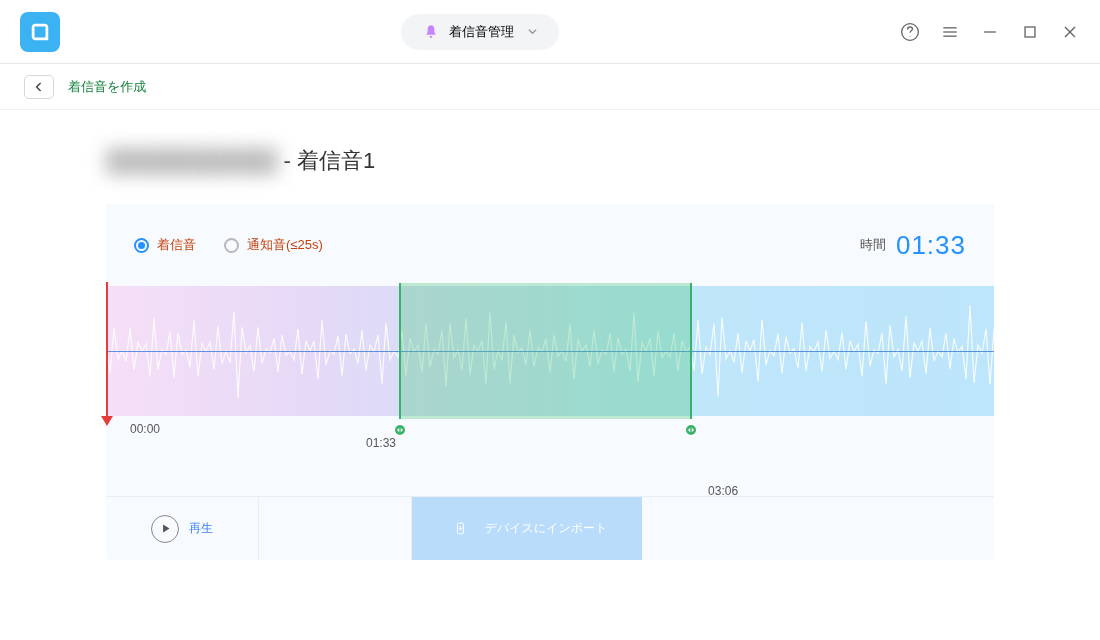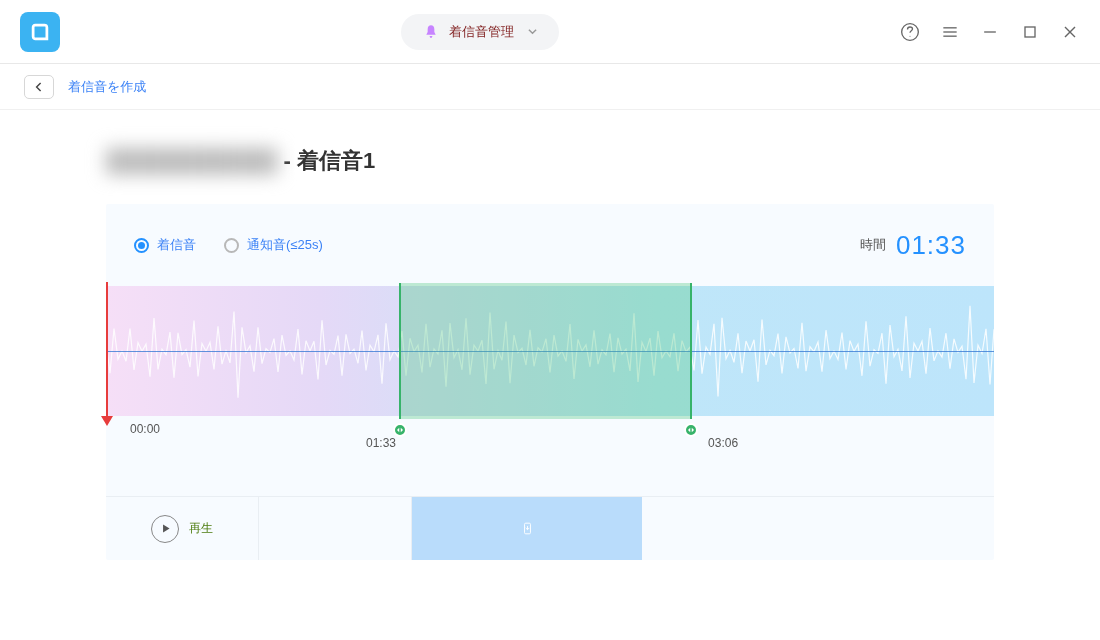--- a/index.html
+++ b/index.html
@@ -4,45 +4,45 @@
   <style>
     * { margin: 0; padding: 0; box-sizing: border-box; font-family: -apple-system, "Segoe UI", Arial, sans-serif; }
     body { width: 1100px; height: 640px; background: #fff; overflow: hidden; }
 
     
     .titlebar { height: 64px; display: flex; align-items: center; border-bottom: 1px solid #e8e8e8; padding: 0 20px; }
     .logo { width: 40px; height: 40px; border-radius: 8px; background: #3bb3f2; display: flex; align-items: center; justify-content: center; }
     .logo svg { width: 22px; height: 22px; }
     .title-pill { margin: 0 auto; background: #f3f4f6; border-radius: 999px; height: 36px; padding: 0 22px; display: flex; align-items: center; gap: 10px; }
     .bell-icon { width: 16px; height: 16px; fill: #c784ff; }
-    .title-pill-label { font-size: 13px; color: #7f1d1d; }
+    .title-pill-label { font-size: 13px; color: #000000; }
     .chevron-down-sm { width: 9px; height: 9px; stroke: #999; stroke-width: 1.6; fill: none; margin-left: 4px; }
     .win-controls { display: flex; align-items: center; gap: 20px; }
     .win-controls .ico { width: 20px; height: 20px; stroke: #666; stroke-width: 1.6; fill: none; display: flex; align-items: center; justify-content: center; cursor: pointer; }
     .help-circle { width: 22px; height: 22px; }
 
     
     .subheader { height: 46px; display: flex; align-items: center; gap: 14px; padding: 0 24px; border-bottom: 1px solid #f0f0f0; }
     .back-btn { width: 30px; height: 24px; border: 1px solid #d7d7d7; border-radius: 5px; display: flex; align-items: center; justify-content: center; cursor: pointer; }
     .back-btn svg { width: 8px; height: 10px; stroke: #444; stroke-width: 1.8; fill: none; }
-    .subheader-title { font-size: 13px; color: #3b82f6; }
+    .subheader-title { font-size: 13px; color: #15803d; }
 
     
     .content { padding: 36px 106px 0 106px; }
     .track-row { display: flex; align-items: center; }
-    .track-name { font-size: 22px; color: #333; font-weight: 700; flex: 1; }
+    .track-name { font-size: 22px; color: #333; font-weight: 400; flex: 1; }
     .track-blur { filter: blur(9px); color: #bbb; -webkit-filter: blur(9px); }
     .select-song-btn { border: 1px solid #d0d0d0; background: #fff; border-radius: 4px; height: 30px; padding: 0 30px 0 16px; font-size: 12px; color: #444; cursor: pointer; position: relative; }
     .select-song-btn svg { position: absolute; right: 10px; top: 12px; width: 8px; height: 8px; stroke: #777; stroke-width: 1.6; fill: none; }
 
     
     .panel { margin-top: 28px; background: #f7fbff; border-radius: 2px; }
     .panel-top { height: 82px; display: flex; align-items: center; padding: 0 28px; }
     .radios { display: flex; gap: 28px; }
-    .radio-item { display: flex; align-items: center; gap: 8px; font-size: 13px; color: #3b82f6; cursor: pointer; }
+    .radio-item { display: flex; align-items: center; gap: 8px; font-size: 13px; color: #c2410c; cursor: pointer; }
     .radio-circle { width: 15px; height: 15px; border-radius: 50%; border: 2px solid #b8b8b8; position: relative; }
     .radio-circle.checked { border-color: #2491ff; }
     .radio-circle.checked::after { content: ""; position: absolute; inset: 2px; border-radius: 50%; background: #2491ff; }
     .spacer { flex: 1; }
     .time-label { font-size: 13px; color: #555; margin-right: 10px; }
     .time-value { font-size: 26px; color: #2491ff; font-weight: 400; letter-spacing: 1px; }
 
     
     .wave-wrap { position: relative; height: 188px; }
     .wave-track { position: absolute; left: 0; right: 0; top: 0; height: 130px; background: linear-gradient(90deg, #f6dff7 0%, #e5d9f7 24%, #bfe6f9 62%, #bde5fb 100%); z-index: 1; }
@@ -57,21 +57,21 @@
     .playhead { position: absolute; left: 0; top: -4px; width: 2px; height: 134px; background: #e73c3c; z-index: 5; }
     .playhead::after { content: ""; position: absolute; bottom: -10px; left: -5px; width: 0; height: 0; border-left: 6px solid transparent; border-right: 6px solid transparent; border-top: 10px solid #e73c3c; }
     .tick { position: absolute; top: 138px; font-size: 12px; color: #555; z-index: 6; }
     .tick-start { left: 24px; top: 136px; }
     .tick-a { transform: translateX(-110%); top: 150px; }
     .tick-b { transform: translateX(16px); top: 150px; }
     .hint { position: absolute; left: 0; right: 0; top: 175px; text-align: center; font-size: 12px; color: #8a8a8a; }
 
     
     .actions { display: grid; grid-template-columns: 1fr 1fr 1.5fr 1.3fr 1fr; border-top: 1px solid #e9eef3; height: 64px; margin-top: 22px; }
-    .action-cell { display: flex; align-items: center; justify-content: center; gap: 10px; font-size: 12px; color: #4d7c0f; border-right: 1px solid #e9eef3; cursor: pointer; }
+    .action-cell { display: flex; align-items: center; justify-content: center; gap: 10px; font-size: 12px; color: #3b82f6; border-right: 1px solid #e9eef3; cursor: pointer; }
     .action-cell:last-child { border-right: none; }
     .action-cell.blank { cursor: default; }
     .action-cell.primary { background: #b9dcfb; color: #fff; }
     .a-icon { width: 28px; height: 28px; display: flex; align-items: center; justify-content: center; }
     .a-icon.circ { border: 1px solid #888; border-radius: 50%; }
     .a-icon svg { width: 13px; height: 13px; stroke: #555; stroke-width: 1.6; fill: none; }
     .action-cell.primary .a-icon svg { stroke: #fff; }
   </style>
 </head>
 <body>
@@ -178,21 +178,21 @@
             </svg>
         </div>
         <div class="sel-handle right">
           <svg viewBox="0 0 8 8">
               <polygon points="0,4 3,1 3,7"></polygon>
               <polygon points="8,4 5,1 5,7"></polygon>
             </svg>
         </div>
       </div>
       <span class="tick tick-a" id="tickA" style="left: 33%;">01:33</span>
-      <span class="tick tick-b" id="tickB" style="left: 66%;">03:06</span>
+      <span class="tick tick-b" id="tickB" style="left: 66%; margin-top: 48px;">03:06</span>
 
     </div>
 
     <div class="actions">
       <div class="action-cell">
         <span class="a-icon circ">
           <svg viewBox="0 0 16 16">
               <polygon points="5,3 13,8 5,13" fill="#555" stroke="none"></polygon>
             </svg>
         </span>
@@ -200,16 +200,17 @@
       </div>
       <div class="action-cell blank"></div>
       <div class="action-cell primary">
         <span class="a-icon">
           <svg viewBox="0 0 16 22">
               <rect x="3" y="2" width="10" height="18" rx="2"></rect>
               <line x1="8" y1="7" x2="8" y2="13"></line>
               <polyline points="5,10 8,13 11,10"></polyline>
             </svg>
         </span>
+        <span>デバイスにインポート</span>
       </div>
     </div>
   </div>
 </div>
 
 </body></html>

